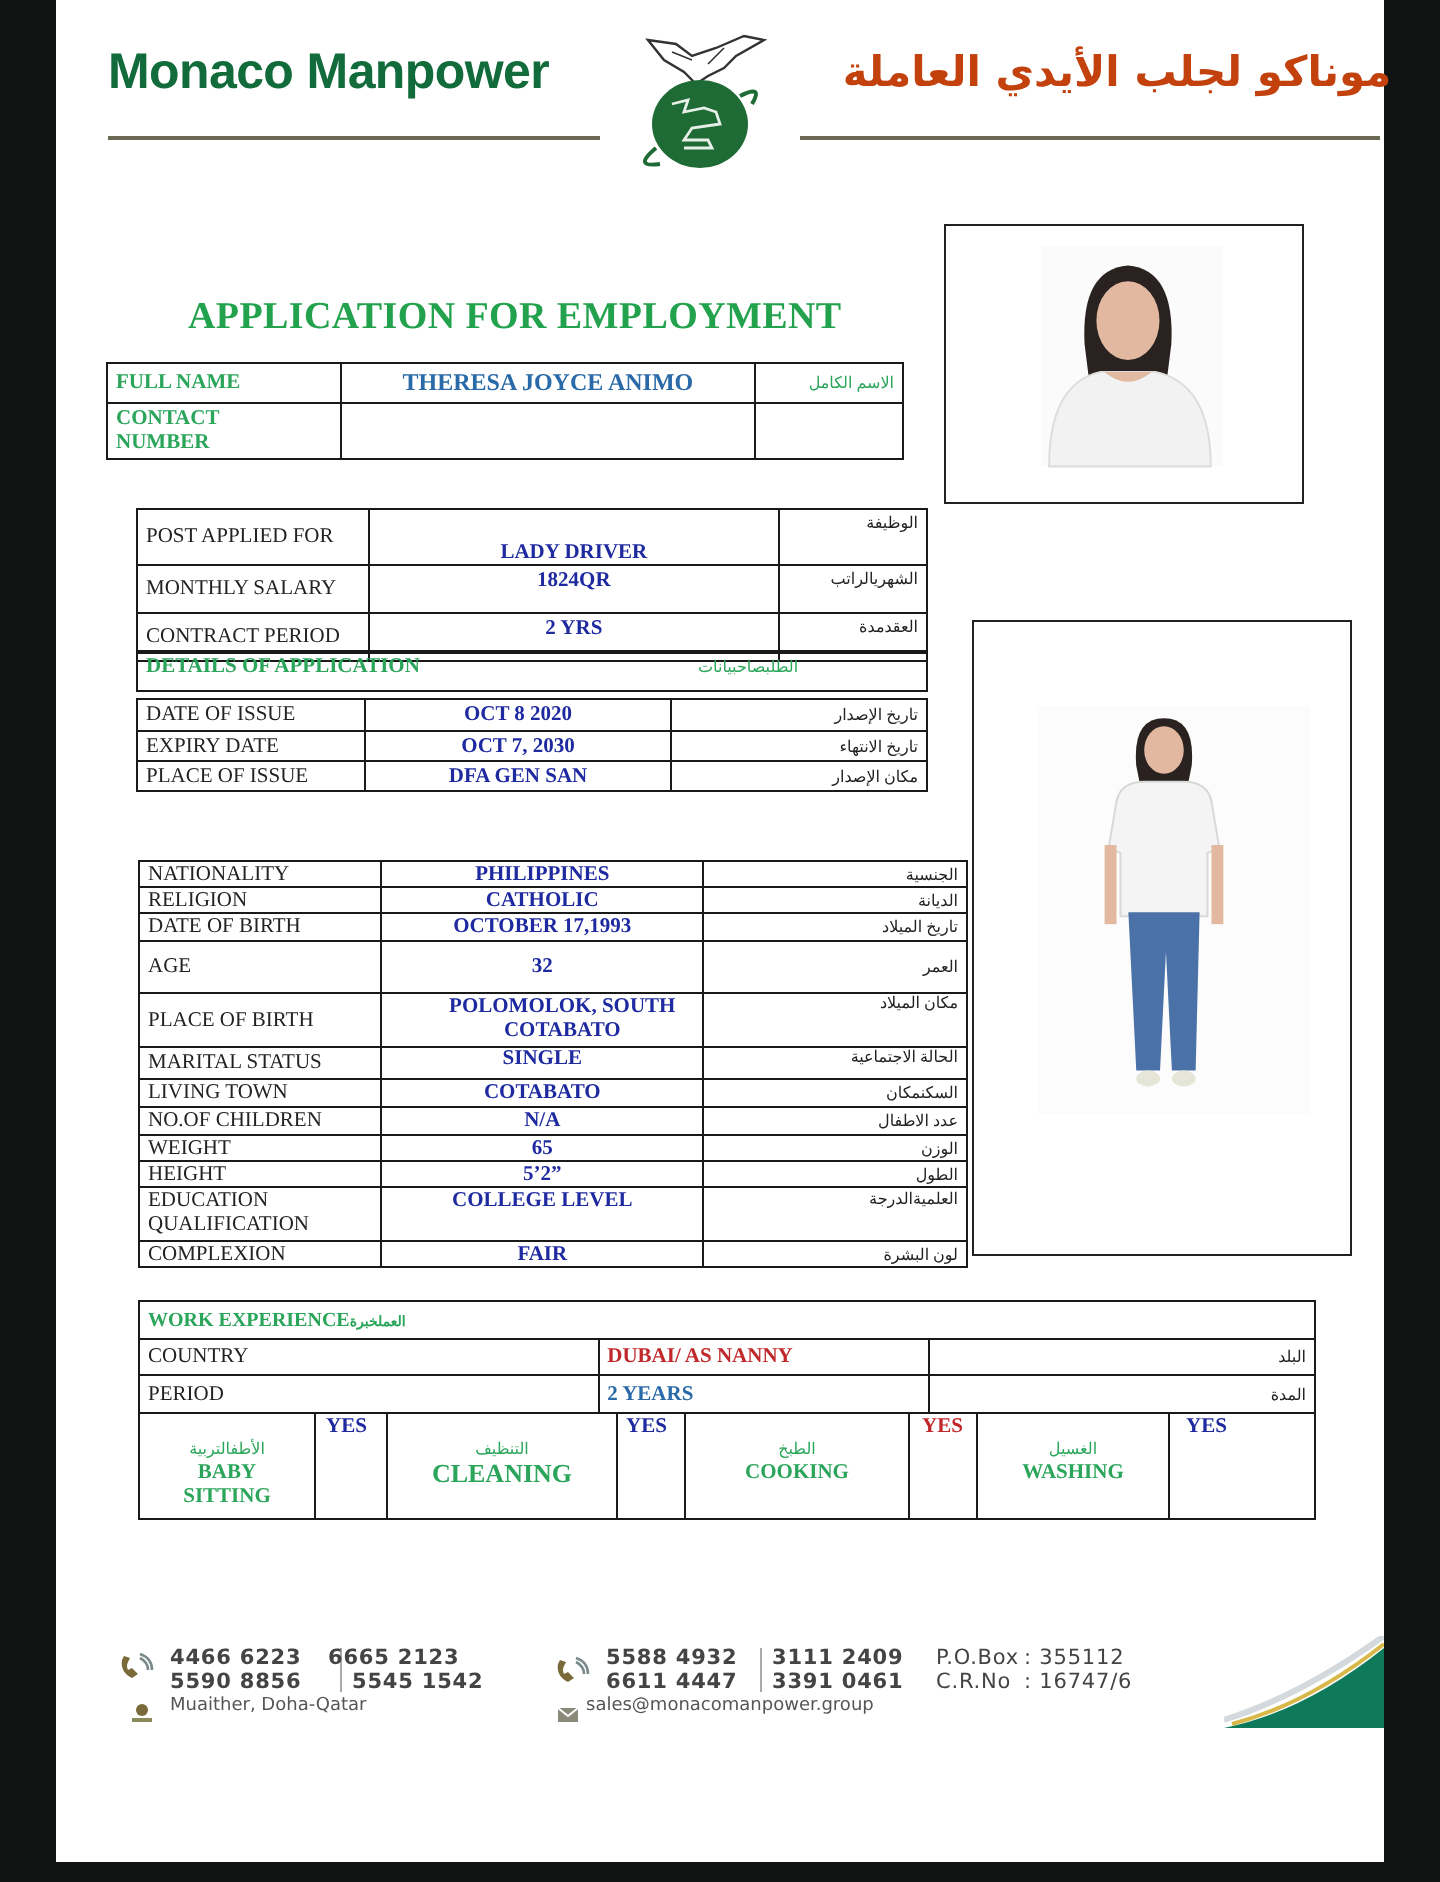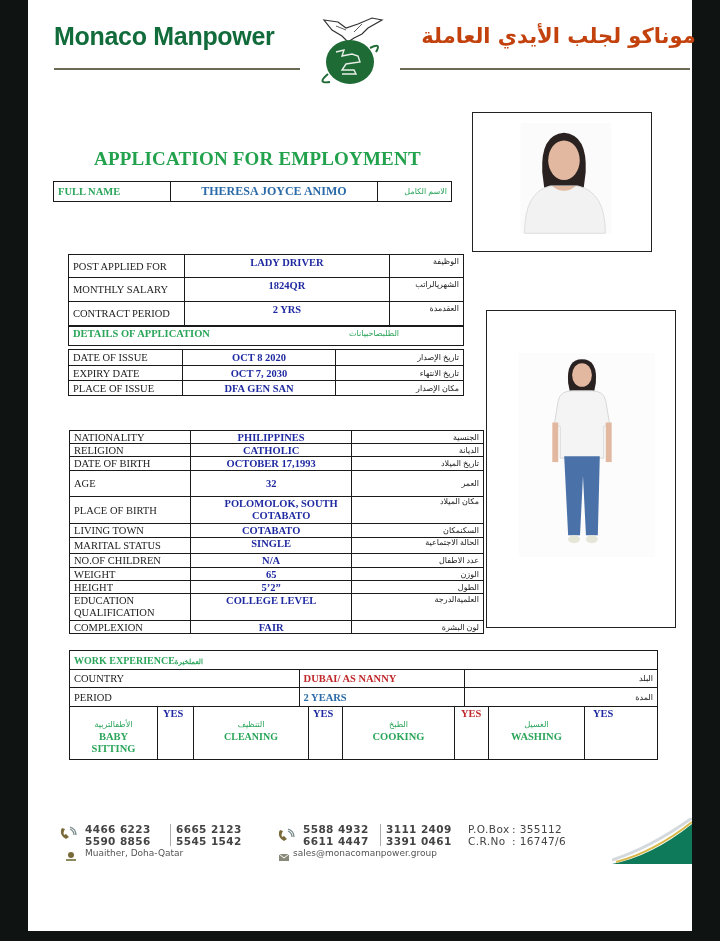--- a/index.html
+++ b/index.html
@@ -86,33 +86,41 @@
         <col style="width:117px">
         <col style="width:208px">
         <col style="width:74px">
       </colgroup>
     <tbody>
         <tr style="height:20px;">
       <td class="glbl" style="font-size:10.5px;">FULL NAME</td>
       <td class="val val-blue2" style="font-size:12px;">THERESA JOYCE ANIMO</td>
       <td class="ar ar-green">الاسم الكامل</td>
     </tr>
+    <tr style="height:28px;">
+      <td class="glbl" style="font-size:10.5px; line-height:12px;">
+        <div>CONTACT</div>
+        <div>NUMBER</div>
+      </td>
+      <td class="val"></td>
+      <td class="ar"></td>
+    </tr>
   </tbody>
     </table>
 
   <table style="left:40px; top:254px; width:396px;">
     <colgroup>
         <col style="width:116px">
         <col style="width:206px">
         <col style="width:74px">
       </colgroup>
     <tbody>
         <tr style="height:23px;">
       <td class="lbl" style="font-size:10.5px;">POST APPLIED FOR</td>
-      <td class="val" style="vertical-align:top; padding-top:2px;">LADY DRIVER</td>
+      <td class="val" style="vertical-align:top; padding-top:16px;">LADY DRIVER</td>
       <td class="ar" style="vertical-align:top; padding-top:2px;">الوظيفة</td>
     </tr>
     <tr style="height:24px;">
       <td class="lbl" style="font-size:10.5px;">MONTHLY SALARY</td>
       <td class="val" style="vertical-align:top; padding-top:2px;">1824QR</td>
       <td class="ar" style="vertical-align:top; padding-top:2px;">الشهريالراتب</td>
     </tr>
     <tr style="height:24px;">
       <td class="lbl" style="font-size:10.5px;">CONTRACT PERIOD</td>
       <td class="val" style="vertical-align:top; padding-top:2px;">2 YRS</td>
@@ -178,29 +186,29 @@
       <td class="ar">العمر</td>
     </tr>
     <tr style="height:27px;">
       <td class="lbl">PLACE OF BIRTH</td>
       <td class="val" style="line-height:12px;padding-left:24px;">
         <div>POLOMOLOK, SOUTH</div>
         <div>COTABATO</div>
       </td>
       <td class="ar" style="vertical-align:top;">مكان الميلاد</td>
     </tr>
+    <tr style="height:16px;">
+      <td class="lbl">MARITAL STATUS</td>
+      <td class="val" style="vertical-align:top;">SINGLE</td>
+      <td class="ar" style="vertical-align:top;">الحالة الاجتماعية</td>
+    </tr>
     <tr style="height:14px;">
       <td class="lbl">LIVING TOWN</td>
       <td class="val">COTABATO</td>
       <td class="ar">السكنمكان</td>
-    </tr>
-    <tr style="height:16px;">
-      <td class="lbl">MARITAL STATUS</td>
-      <td class="val" style="vertical-align:top;">SINGLE</td>
-      <td class="ar" style="vertical-align:top;">الحالة الاجتماعية</td>
     </tr>
     <tr style="height:14px;">
       <td class="lbl">NO.OF CHILDREN</td>
       <td class="val">N/A</td>
       <td class="ar">عدد الاطفال</td>
     </tr>
     <tr style="height:13px;margin-left:37px;">
       <td class="lbl">WEIGHT</td>
       <td class="val">65</td>
       <td class="ar">الوزن</td>
@@ -258,21 +266,21 @@
 
   <div class="abs" style="left:41px; top:706px; width:589px; height:54px; border:1px solid #1a1a1a; display:flex;">
     <div style="width:88px; border-right:1px solid #1a1a1a; text-align:center; padding-top:12px; line-height:12px;">
       <div class="ar ar-green" style="text-align:center;">الأطفالتربية</div>
       <div class="glbl" style="font-size:10.5px;">BABY</div>
       <div class="glbl" style="font-size:10.5px;">SITTING</div>
     </div>
     <div style="width:36px; border-right:1px solid #1a1a1a; padding:1px 0 0 5px; font-weight:bold; font-size:10.5px; color:#1f2aa0;">YES</div>
     <div style="width:115px; border-right:1px solid #1a1a1a; text-align:center; padding-top:12px; line-height:12px;">
       <div class="ar ar-green" style="text-align:center;">التنظيف</div>
-      <div class="glbl" style="font-size:10px;font-family:Liberation Serif, serif;">CLEANING</div>
+      <div class="glbl" style="font-size:13px;font-family:Liberation Serif, serif;">CLEANING</div>
     </div>
     <div style="width:34px; border-right:1px solid #1a1a1a; padding:1px 0 0 4px; font-weight:bold; font-size:10.5px; color:#1f2aa0;">YES</div>
     <div style="width:112px; border-right:1px solid #1a1a1a; text-align:center; padding-top:12px; line-height:12px;">
       <div class="ar ar-green" style="text-align:center;">الطبخ</div>
       <div class="glbl" style="font-size:10.5px;">COOKING</div>
     </div>
     <div style="width:34px; border-right:1px solid #1a1a1a; padding:1px 0 0 6px; font-weight:bold; font-size:10.5px; color:#c0282b;">YES</div>
     <div style="width:96px; border-right:1px solid #1a1a1a; text-align:center; padding-top:12px; line-height:12px;">
       <div class="ar ar-green" style="text-align:center;">الغسيل</div>
       <div class="glbl" style="font-size:10.5px;">WASHING</div>
@@ -282,21 +290,21 @@
 
   <div class="abs footer">
     <div class="abs" style="left:0; top:6px; width:20px; height:16px;">
       <svg width="20" height="16" viewBox="0 0 20 16">
           <path d="M3 4 Q2 10 8 13 L11 11 L8 8 L6 9 Q5 7 6 5 L7 3 L4 2 Z" fill="#7a6a3a"></path>
           <path d="M12 3 Q16 5 16 9 M12 1 Q18 3 18 9" stroke="#7a8a8a" stroke-width="1.3" fill="none"></path>
         </svg>
     </div>
     <div class="abs fnum" style="left:27px; top:4px;">4466 6223</div>
     <div class="abs" style="left:112px; top:4px; width:1px; height:22px; background:#aaa;"></div>
-    <div class="abs fnum" style="left:118px; top:4px;">6665 2123</div>
+    <div class="abs fnum" style="left:106px; top:4px;">6665 2123</div>
     <div class="abs fnum" style="left:27px; top:16px;">5590 8856</div>
     <div class="abs fnum" style="left:118px; top:16px;">5545 1542</div>
 
     <div class="abs" style="left:218px; top:8px; width:20px; height:16px;">
       <svg width="20" height="16" viewBox="0 0 20 16">
           <path d="M3 4 Q2 10 8 13 L11 11 L8 8 L6 9 Q5 7 6 5 L7 3 L4 2 Z" fill="#7a6a3a"></path>
           <path d="M12 3 Q16 5 16 9 M12 1 Q18 3 18 9" stroke="#7a8a8a" stroke-width="1.3" fill="none"></path>
         </svg>
     </div>
     <div class="abs fnum" style="left:245px; top:4px;">5588 4932</div>

